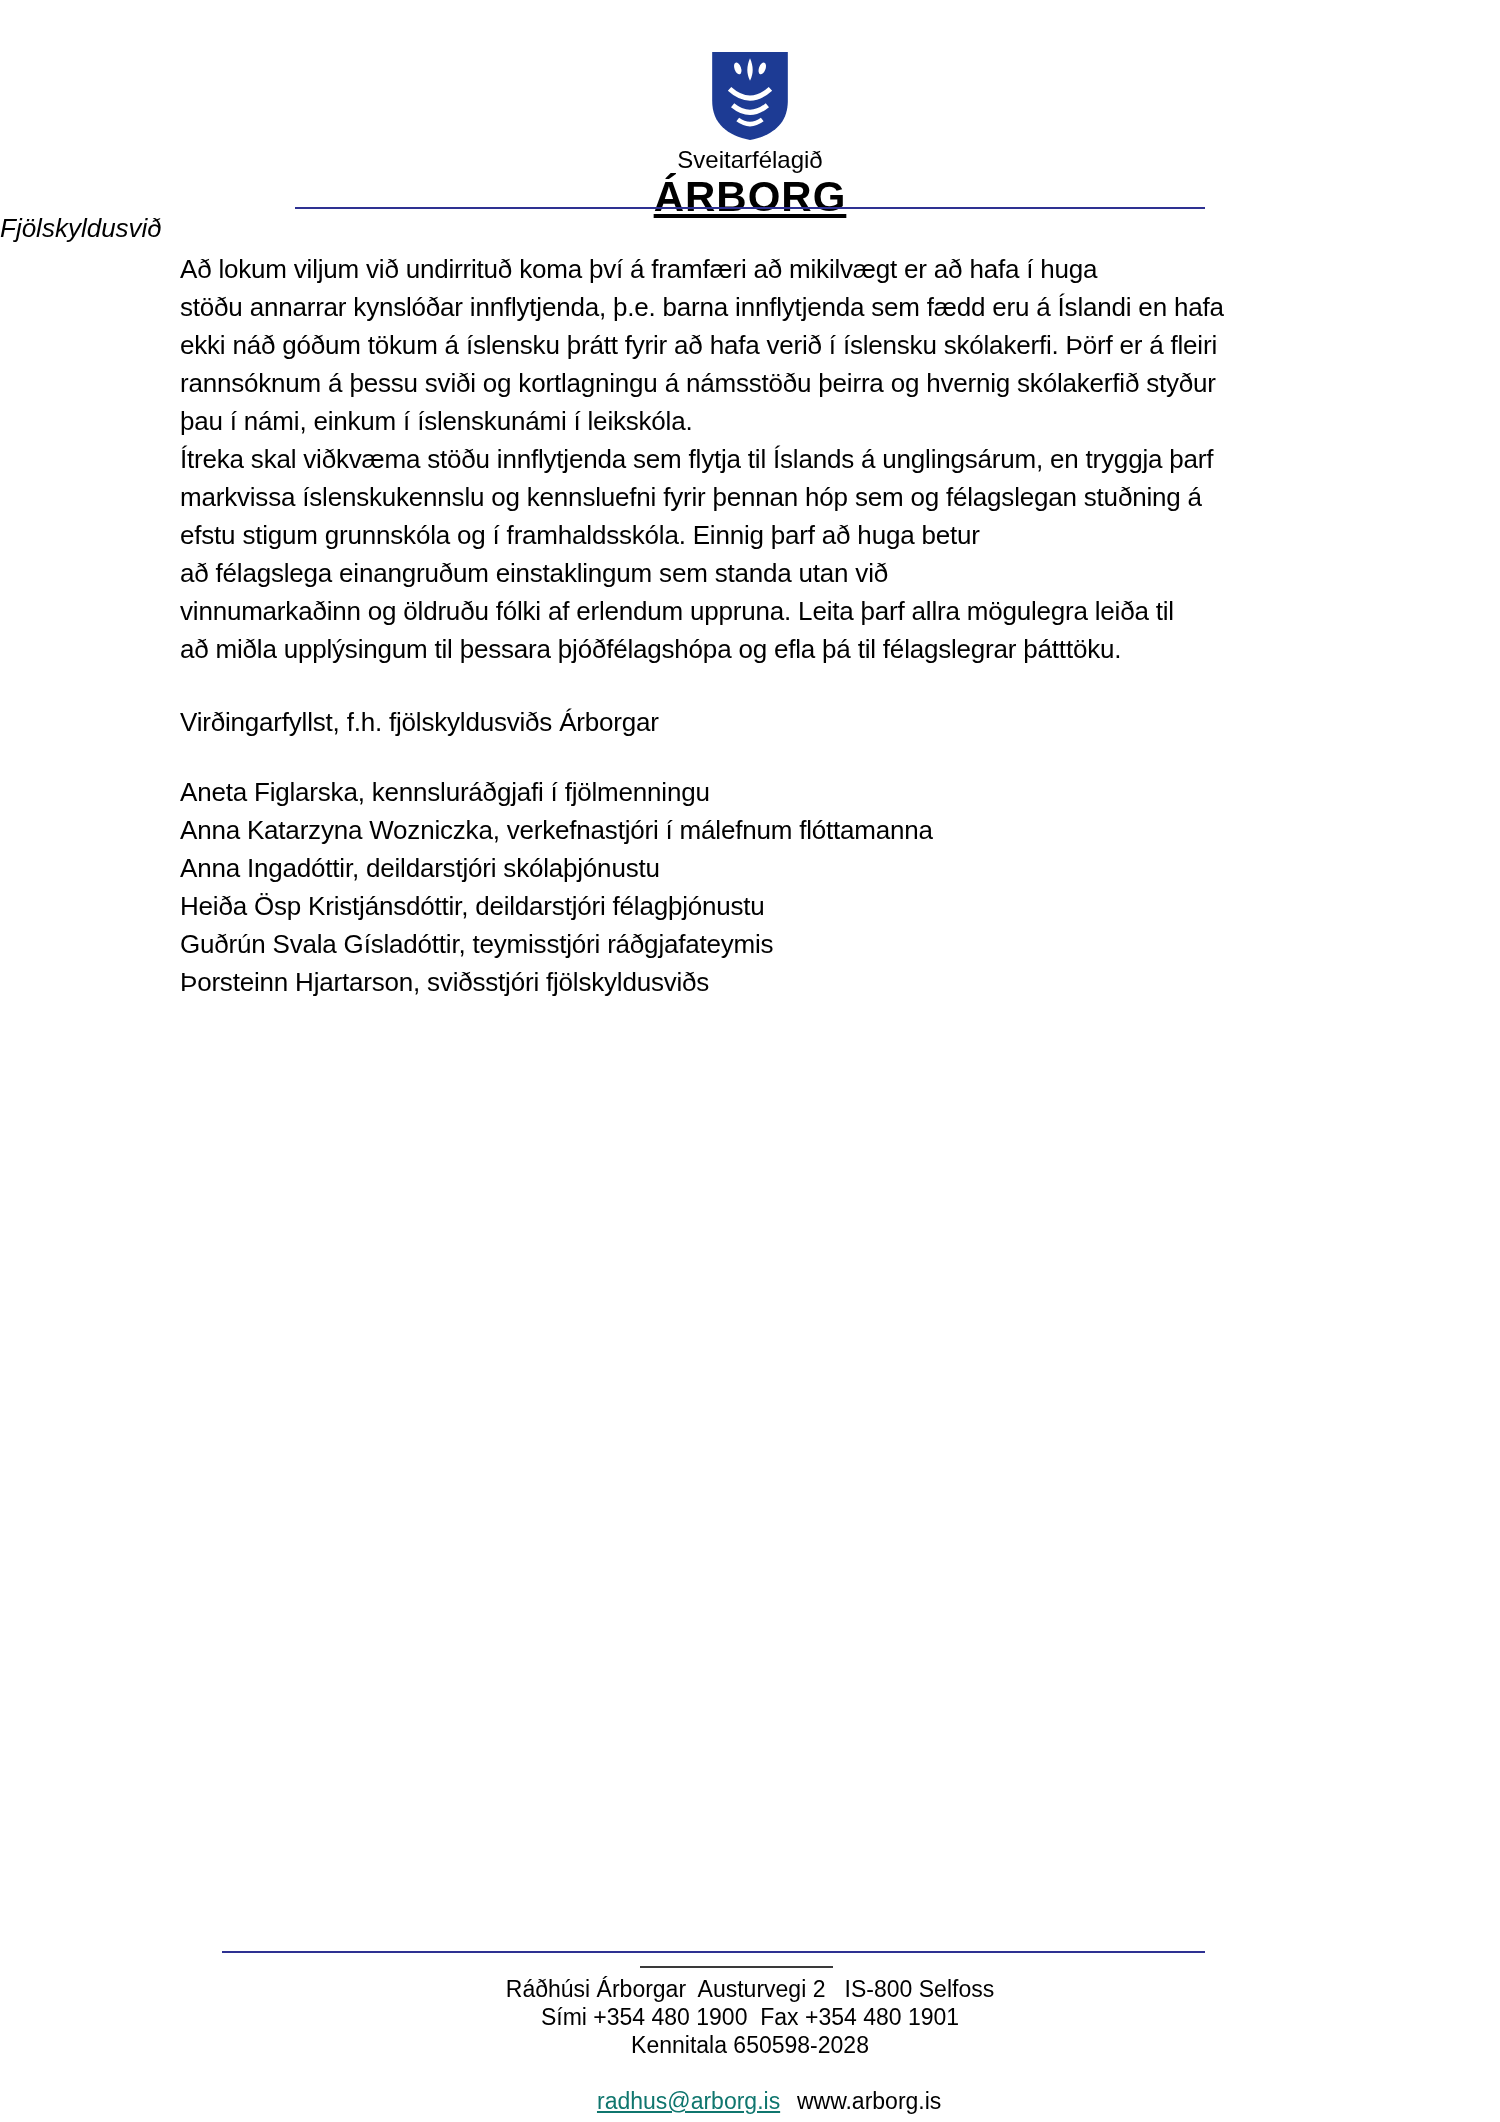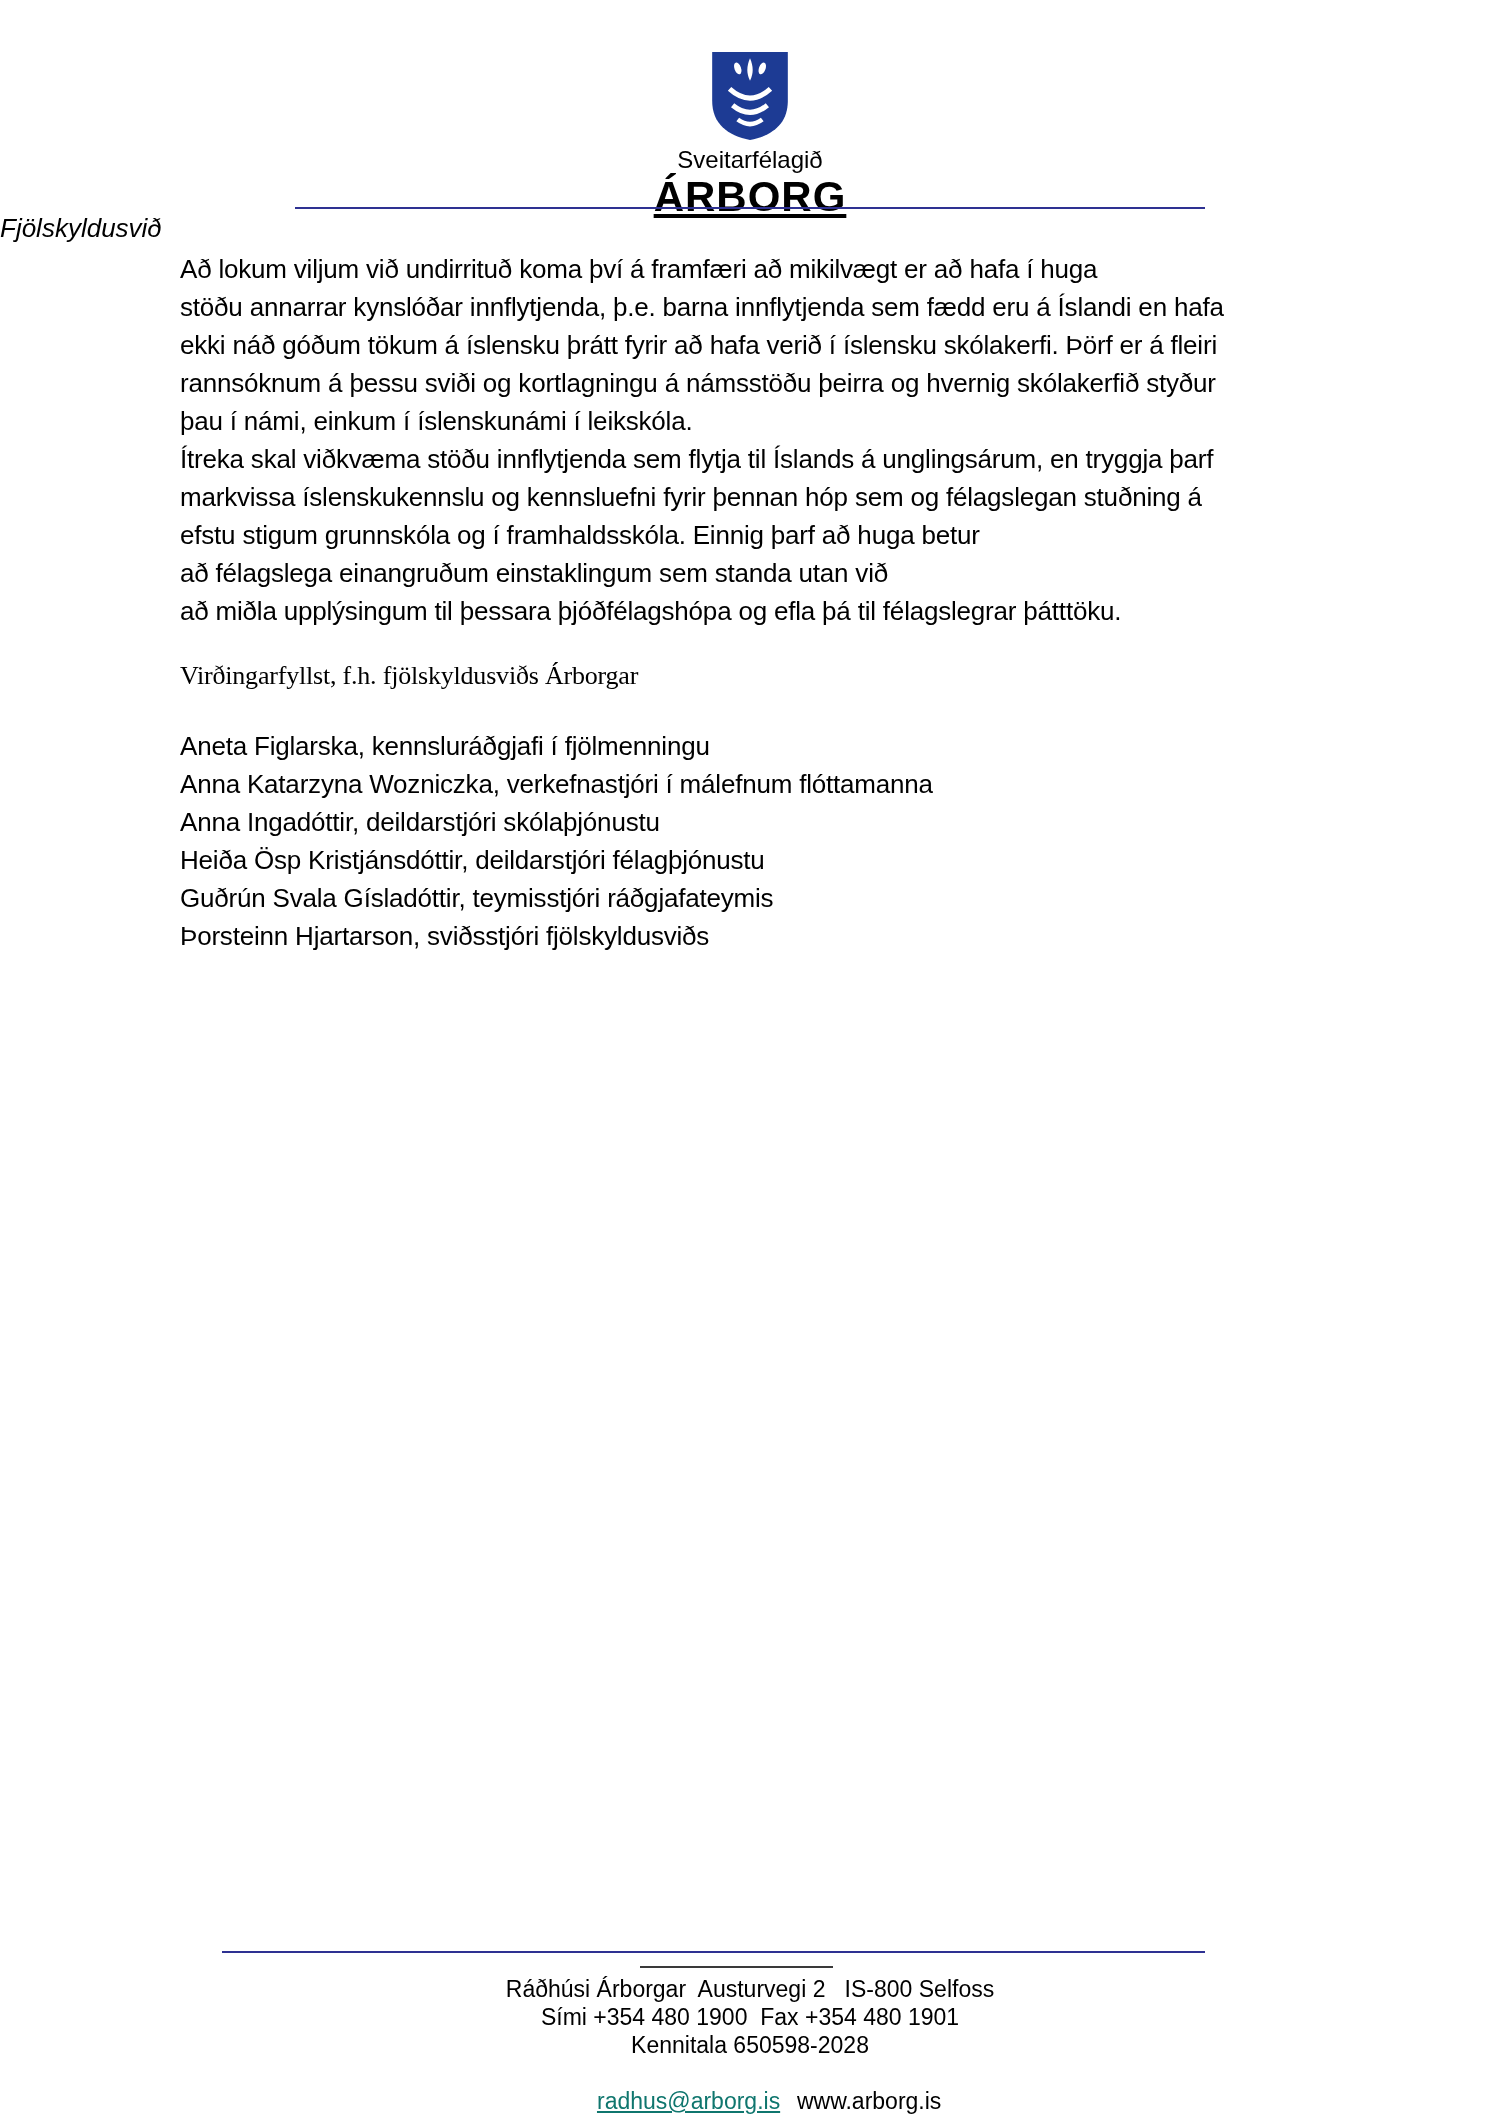--- a/index.html
+++ b/index.html
@@ -67,23 +67,22 @@
     top: 250px;
     width: 1200px;
     font-size: 26px;
     letter-spacing: -0.2px;
     line-height: 38px;
   }
   .body-line {
     white-space: nowrap;
   }
   .closing {
-    margin-top: 27px;
+    margin-top: 35px;
     white-space: nowrap;
-    font-family: Liberation Serif, serif;
   }
   .signatures {
     margin-top: 32px;
   }
 
   
   .footer-rule {
     position: absolute;
     top: 1951px;
     left: 222px;
@@ -153,20 +152,21 @@
       <div class="body-line">stöðu annarrar kynslóðar innflytjenda, þ.e. barna innflytjenda sem fædd eru á Íslandi en hafa</div>
       <div class="body-line">ekki náð góðum tökum á íslensku þrátt fyrir að hafa verið í íslensku skólakerfi. Þörf er á fleiri</div>
       <div class="body-line">rannsóknum á þessu sviði og kortlagningu á námsstöðu þeirra og hvernig skólakerfið styður</div>
       <div class="body-line">þau í námi, einkum í íslenskunámi í leikskóla.</div>
     </div>
     <div class="paragraph">
       <div class="body-line">Ítreka skal viðkvæma stöðu innflytjenda sem flytja til Íslands á unglingsárum, en tryggja þarf</div>
       <div class="body-line">markvissa íslenskukennslu og kennsluefni fyrir þennan hóp sem og félagslegan stuðning á</div>
       <div class="body-line">efstu stigum grunnskóla og í framhaldsskóla. Einnig þarf að huga betur</div>
       <div class="body-line">að félagslega einangruðum einstaklingum sem standa utan við</div>
+      <div class="body-line">vinnumarkaðinn og öldruðu fólki af erlendum uppruna. Leita þarf allra mögulegra leiða til</div>
       <div class="body-line">að miðla upplýsingum til þessara þjóðfélagshópa og efla þá til félagslegrar þátttöku.</div>
     </div>
     <div class="closing">Virðingarfyllst, f.h. fjölskyldusviðs Árborgar</div>
     <div class="signatures">
       <div class="body-line">Aneta Figlarska, kennsluráðgjafi í fjölmenningu</div>
       <div class="body-line">Anna Katarzyna Wozniczka, verkefnastjóri í málefnum flóttamanna</div>
       <div class="body-line">Anna Ingadóttir, deildarstjóri skólaþjónustu</div>
       <div class="body-line">Heiða Ösp Kristjánsdóttir, deildarstjóri félagþjónustu</div>
       <div class="body-line">Guðrún Svala Gísladóttir, teymisstjóri ráðgjafateymis</div>
       <div class="body-line">Þorsteinn Hjartarson, sviðsstjóri fjölskyldusviðs</div>

